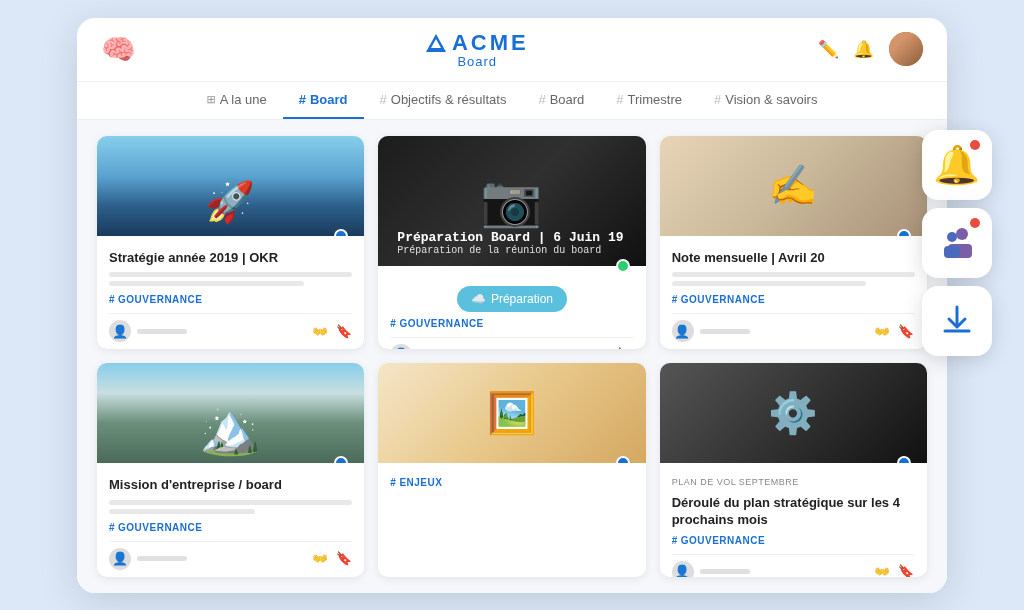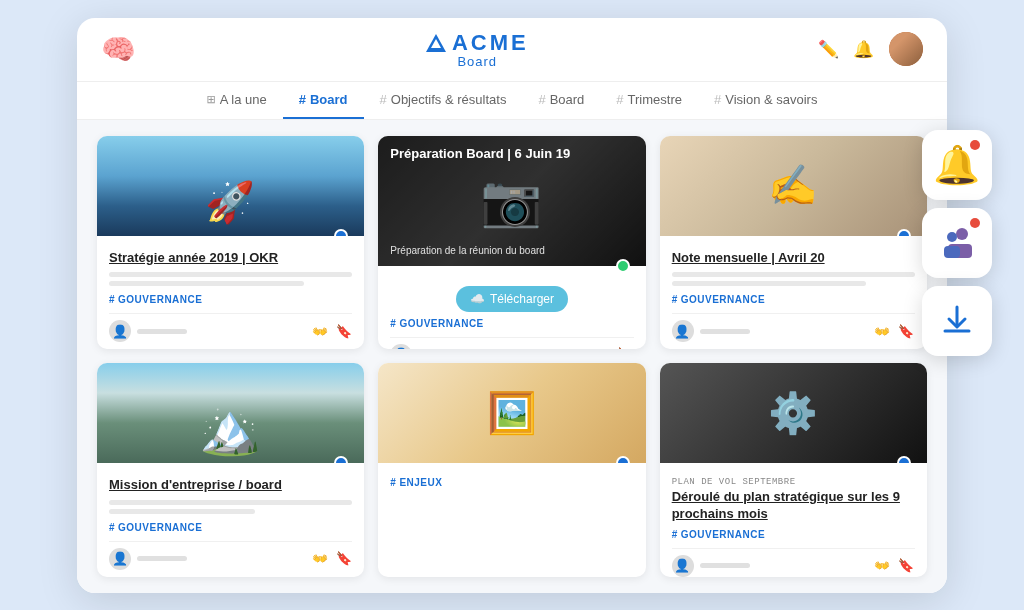--- a/index.html
+++ b/index.html
@@ -180,21 +180,20 @@
       flex: 1;
       display: flex;
       flex-direction: column;
     }
     .card-title {
       font-size: 13px;
       font-weight: 600;
       color: #222;
       margin-bottom: 6px;
       line-height: 1.3;
-      text-decoration: underline;
     }
     .card-lines {
       display: flex;
       flex-direction: column;
       gap: 4px;
       margin-bottom: 8px;
     }
     .card-line {
       height: 5px;
       background: #e8e8e8;
@@ -331,22 +330,23 @@
     }
 
     
     .card-overlay {
       position: absolute;
       inset: 0;
       background: rgba(0,0,0,0.35);
       display: flex;
       flex-direction: column;
       align-items: flex-start;
-      justify-content: space-between;
-      padding: 10px 12px;
+      justify-content: flex-end;
+      padding: 10px 19px;
+      font-family: Liberation Mono, monospace;
     }
     .card-overlay-title {
       font-size: 13px;
       font-weight: 700;
       color: #fff;
     }
     .card-overlay-subtitle {
       font-size: 10px;
       color: rgba(255,255,255,0.85);
     }
@@ -366,22 +366,21 @@
       margin: 6px auto;
       width: fit-content;
     }
 
     
     .card-plan-tag {
       font-size: 9px;
       color: #888;
       text-transform: uppercase;
       letter-spacing: 0.5px;
-      margin-bottom: 2px;
-      font-family: Liberation Mono, monospace;
+      margin-bottom: 8px;
     }
 
     
     .sidebar-icons {
       position: absolute;
       right: -60px;
       top: 120px;
       display: flex;
       flex-direction: column;
       gap: 6px;
@@ -511,21 +510,21 @@
               <div class="card-overlay">
                 <div class="card-overlay-title">Préparation Board | 6 Juin 19</div>
                 <div class="card-overlay-subtitle">Préparation de la réunion du board</div>
               </div>
             </div>
             <div class="card-dot green" style="bottom:-7px; right:16px; position:absolute; z-index:3;"></div>
           </div>
           <div class="card-body">
             <button class="download-btn">
               <span>☁️</span>
-              <span>Télécharger</span>
+              <span>Préparation</span>
             </button>
             <div class="card-tag">
               <span>#</span>
               <span>GOUVERNANCE</span>
             </div>
             <div class="card-footer">
               <div class="card-footer-left">
                 <div class="card-avatar">
                   <span style="font-size:13px;color:#aaa;">👤</span>
                 </div>
@@ -608,21 +607,21 @@
             </div>
           </div>
         </div>
 
         <div class="card">
           <div class="card-image img-industrial" style="height:100px;">
             <div class="card-dot blue"></div>
           </div>
           <div class="card-body">
             <div class="card-plan-tag">PLAN DE VOL SEPTEMBRE</div>
-            <div class="card-title">Déroulé du plan stratégique sur les 9 prochains mois</div>
+            <div class="card-title">Déroulé du plan stratégique sur les 4 prochains mois</div>
             <div class="card-tag">
               <span>#</span>
               <span>GOUVERNANCE</span>
             </div>
             <div class="card-footer">
               <div class="card-footer-left">
                 <div class="card-avatar">
                   <span style="font-size:13px;color:#aaa;">👤</span>
                 </div>
                 <div class="card-avatar-line"></div>

